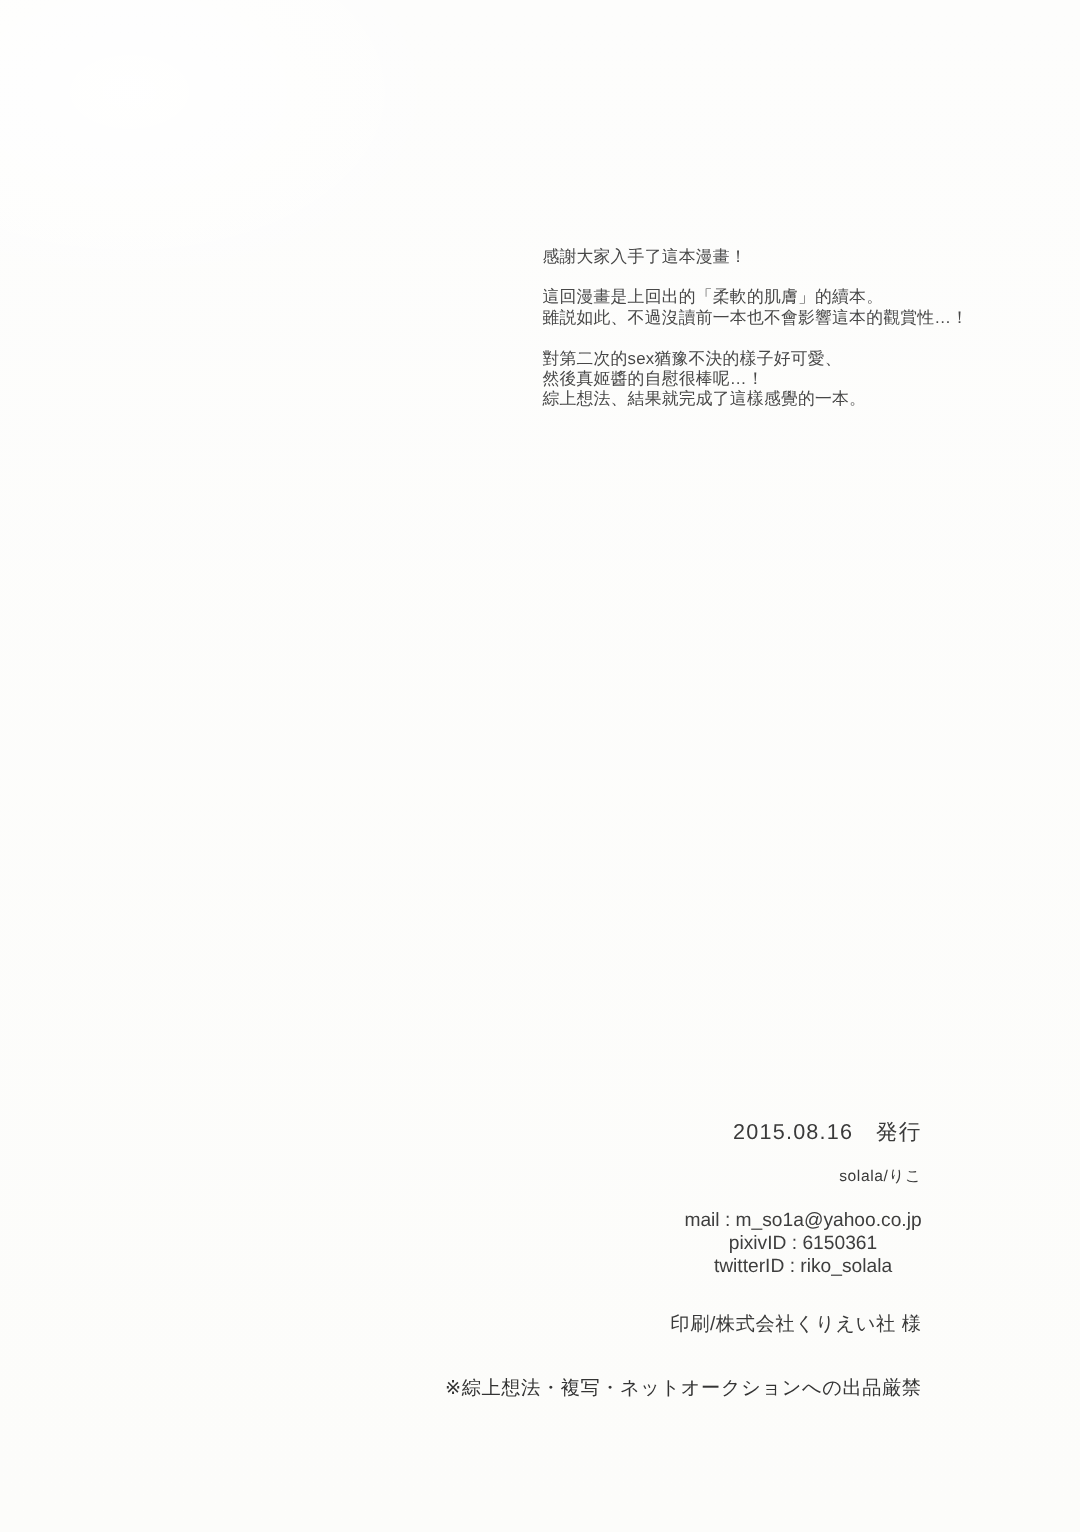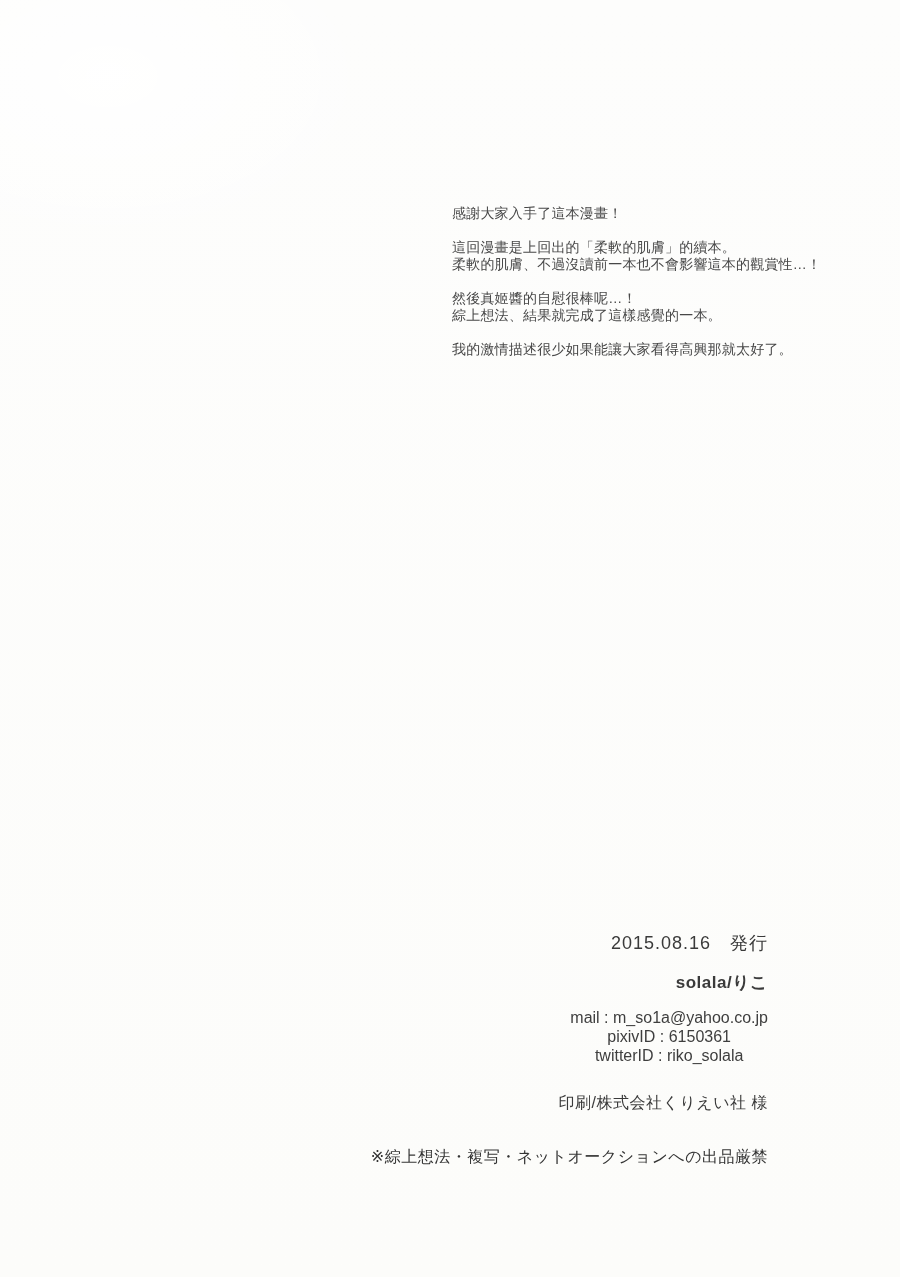--- a/index.html
+++ b/index.html
@@ -62,23 +62,22 @@
     white-space: nowrap;
     text-align: center;
   }
   .publish-line {
     top: 931px;
     font-size: 18px;
     letter-spacing: 1px;
   }
   .circle-line {
     top: 971px;
-    font-size: 17px;
+    font-size: 13px;
     letter-spacing: 0.5px;
-    font-weight: bold;
   }
   .contact-block {
     top: 1008px;
     font-size: 16px;
     line-height: 19px;
     color: #3e3e3e;
   }
   .printer-line {
     top: 1093px;
     font-size: 16px;
@@ -95,28 +94,26 @@
 <body>
 
 <div class="page">
 
   <div class="afterword">
     <p>
       <span class="ln">感謝大家入手了這本漫畫！</span>
     </p>
     <p>
       <span class="ln" style="display:block">這回漫畫是上回出的「柔軟的肌膚」的續本。</span>
-      <span class="ln" style="display:block">柔軟的肌膚、不過沒讀前一本也不會影響這本的觀賞性…！</span>
+      <span class="ln" style="display:block">雖説如此、不過沒讀前一本也不會影響這本的觀賞性…！</span>
     </p>
     <p>
+      <span class="ln" style="display:block">對第二次的sex猶豫不決的樣子好可愛、</span>
       <span class="ln" style="display:block">然後真姬醬的自慰很棒呢…！</span>
       <span class="ln" style="display:block">綜上想法、結果就完成了這樣感覺的一本。</span>
-    </p>
-    <p>
-      <span class="ln">我的激情描述很少如果能讓大家看得高興那就太好了。</span>
     </p>
   </div>
 
   <div class="colophon">
     <div class="publish-line">2015.08.16　発行</div>
     <div class="circle-line">solala/りこ</div>
     <div class="contact-block">
       <div>mail : m_so1a@yahoo.co.jp</div>
       <div>pixivID : 6150361</div>
       <div>twitterID : riko_solala</div>

